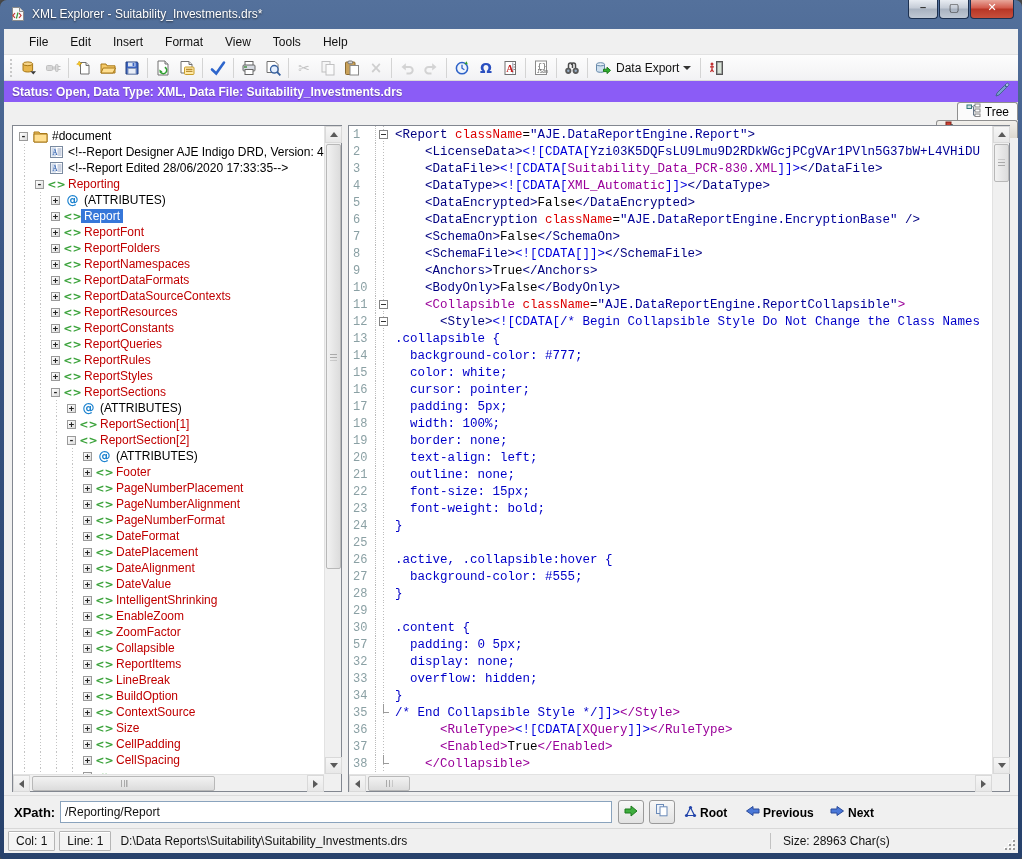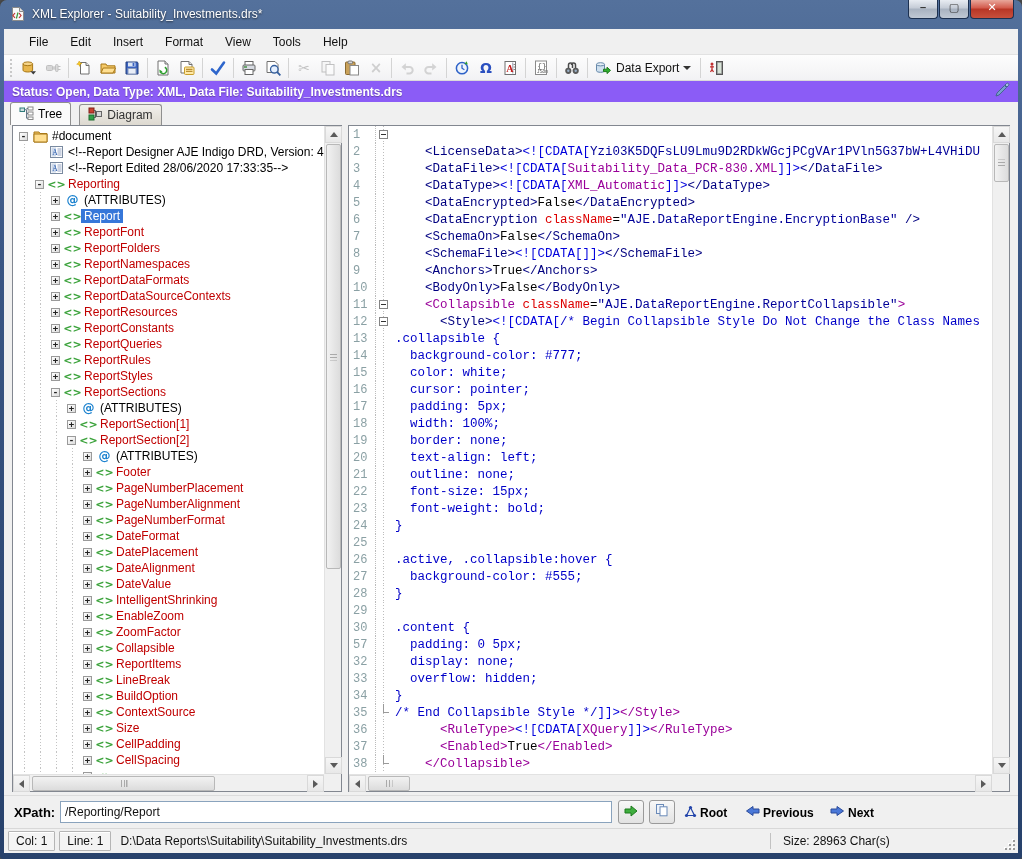--- a/index.html
+++ b/index.html
@@ -47,21 +47,21 @@
   .tb-sep{width:1px;height:20px;background:#d4d4d4;margin:0 3px;}
   .tb-label{font-size:12px;margin:0 4px 0 5px;color:#111;white-space:nowrap;}
   .tb-caret{width:0;height:0;border-left:4px solid transparent;border-right:4px solid transparent;
     border-top:4px solid #333;margin-right:2px;}
   
   .statusstrip{position:absolute;left:0;right:0;top:52px;height:21px;background:#9e9e98;
     display:flex;align-items:center;padding:0 8px;}
   .statusstrip .txt{color:#fff;font-size:12px;font-weight:600;text-shadow:0 1px 1px rgba(0,0,0,.3);flex:1;}
   
   .tabrow{position:absolute;left:0;right:0;top:73px;height:23px;background:#f0f0f0;display:flex;
-    align-items:flex-end;padding-left:6px;}
+    align-items:flex-end;padding-left:6px;flex-direction:column;}
   .tab{display:flex;align-items:center;gap:4px;font-size:12px;height:21px;padding:0 8px;
     border:1px solid #8f8f8f;border-bottom:none;border-radius:3px 3px 0 0;cursor:default;}
   .tab.active{background:#fbfbfb;height:23px;font-weight:400;}
   .tab.inactive{background:linear-gradient(180deg,#f2f0ec,#ddd9d0);color:#333;margin-left:8px;text-align:right;}
   
   .pane{position:absolute;top:96px;height:667px;background:#fff;border:1px solid #828790;}
   .tree-pane{left:8px;width:330px;}
   .code-pane{left:344px;width:662px;}
   
   .tree-view{position:absolute;left:0;top:0;right:17px;bottom:17px;overflow:hidden;padding:2px 0 0 4px;}
@@ -817,21 +817,21 @@
           </div>
         <div class="sb-btn" style="right:0;top:0;">
             <i class="tri rt"></i>
           </div>
       </div>
       <div class="corner"></div>
     </div>
 
     <div class="pane code-pane">
       <div class="code-view">
-          <div class="crow"><span class="num">1</span><span class="fold"><span class="fbox"></span></span></div>
+          <div class="crow"><span class="num">1</span><span class="fold"><span class="fbox"></span></span><span class="ctext"><span class="t">&lt;Report </span><span class="a">className</span><span class="x">=</span><span class="s">"AJE.DataReportEngine.Report"</span><span class="t">&gt;</span></span></div>
           <div class="crow"><span class="num">2</span><span class="fold"></span><span class="ctext"><span class="t">    &lt;LicenseData&gt;</span><span class="m">&lt;![CDATA[</span><span class="s">Yzi03K5DQFsLU9Lmu9D2RDkWGcjPCgVAr1PVln5G37bW+L4VHiDU</span></span></div>
           <div class="crow"><span class="num">3</span><span class="fold"></span><span class="ctext"><span class="t">    &lt;DataFile&gt;</span><span class="m">&lt;![CDATA[</span><span class="g">Suitability_Data_PCR-830.XML</span><span class="m">]]&gt;</span><span class="t">&lt;/DataFile&gt;</span></span></div>
           <div class="crow"><span class="num">4</span><span class="fold"></span><span class="ctext"><span class="t">    &lt;DataType&gt;</span><span class="m">&lt;![CDATA[</span><span class="g">XML_Automatic</span><span class="m">]]&gt;</span><span class="t">&lt;/DataType&gt;</span></span></div>
           <div class="crow"><span class="num">5</span><span class="fold"></span><span class="ctext"><span class="t">    &lt;DataEncrypted&gt;</span><span class="x">False</span><span class="t">&lt;/DataEncrypted&gt;</span></span></div>
           <div class="crow"><span class="num">6</span><span class="fold"></span><span class="ctext"><span class="t">    &lt;DataEncryption </span><span class="a">className</span><span class="x">=</span><span class="s">"AJE.DataReportEngine.EncryptionBase"</span><span class="t"> /&gt;</span></span></div>
           <div class="crow"><span class="num">7</span><span class="fold"></span><span class="ctext"><span class="t">    &lt;SchemaOn&gt;</span><span class="x">False</span><span class="t">&lt;/SchemaOn&gt;</span></span></div>
           <div class="crow"><span class="num">8</span><span class="fold"></span><span class="ctext"><span class="t">    &lt;SchemaFile&gt;</span><span class="m">&lt;![CDATA[]]&gt;</span><span class="t">&lt;/SchemaFile&gt;</span></span></div>
           <div class="crow"><span class="num">9</span><span class="fold"></span><span class="ctext"><span class="t">    &lt;Anchors&gt;</span><span class="x">True</span><span class="t">&lt;/Anchors&gt;</span></span></div>
           <div class="crow"><span class="num">10</span><span class="fold"></span><span class="ctext"><span class="t">    &lt;BodyOnly&gt;</span><span class="x">False</span><span class="t">&lt;/BodyOnly&gt;</span></span></div>
           <div class="crow"><span class="num">11</span><span class="fold"><span class="fbox"></span></span><span class="ctext"><span class="p">    &lt;Collapsible </span><span class="a">className</span><span class="x">=</span><span class="s">"AJE.DataReportEngine.ReportCollapsible"</span><span class="p">&gt;</span></span></div>

